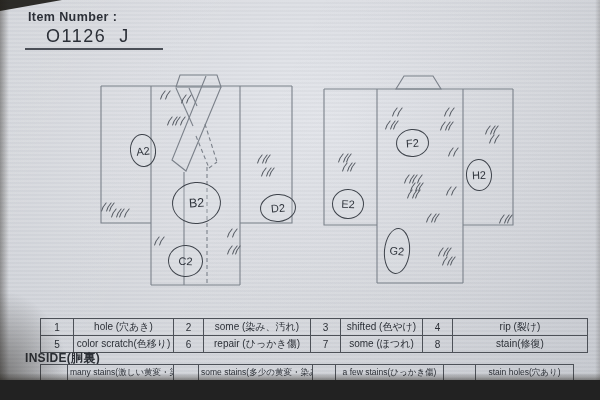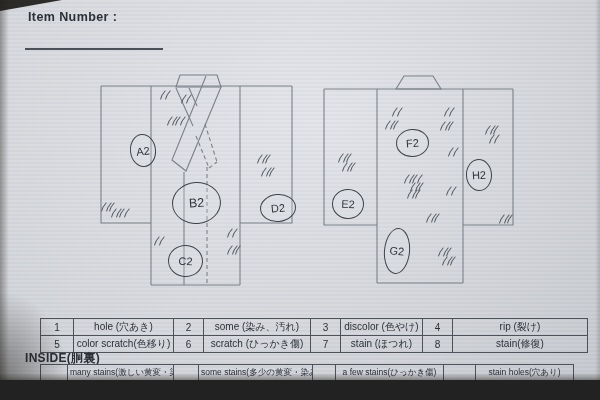--- a/index.html
+++ b/index.html
@@ -58,20 +58,21 @@
   #inside-table td{border:1px solid #4d5158;height:15px;padding:0 2px;
     font-size:8.5px;color:#2b2f36;text-align:center;white-space:nowrap;overflow:hidden;}
 </style>
 </head>
 <body>
 
 <div id="photo">
   <div id="paper-texture"></div>
 
   <div id="item-number-label">Item Number :</div>
+  <div id="item-number-value">O1126  J</div>
   <div id="item-number-underline"></div>
 
   <svg id="diagram" viewBox="0 0 600 400">
 
     <g>
       <path class="outline" d="M101,86 H292"></path>
       <path class="outline" d="M101,86 V223 H151"></path>
       <path class="outline" d="M151,86 V285"></path>
       <path class="outline" d="M240,86 V285"></path>
       <path class="outline" d="M292,86 V223 H240"></path>
@@ -211,31 +212,31 @@
         <col style="width:30px">
         <col style="width:135px">
     </colgroup>
     <tbody>
         <tr>
       <td>1</td>
       <td>hole (穴あき)</td>
       <td>2</td>
       <td>some (染み、汚れ)</td>
       <td>3</td>
-      <td>discolor (色やけ)</td>
+      <td>shifted (色やけ)</td>
       <td>4</td>
       <td>rip (裂け)</td>
     </tr>
     <tr>
       <td>5</td>
       <td>color scratch(色移り)</td>
       <td>6</td>
-      <td>scratch (ひっかき傷)</td>
+      <td>repair (ひっかき傷)</td>
       <td>7</td>
-      <td>stain (ほつれ)</td>
+      <td>some (ほつれ)</td>
       <td>8</td>
       <td>stain(修復)</td>
     </tr>
   </tbody>
     </table>
 
   <div id="inside-label">INSIDE(胴裏)</div>
   <table id="inside-table">
     <colgroup>
       <col style="width:27px">

